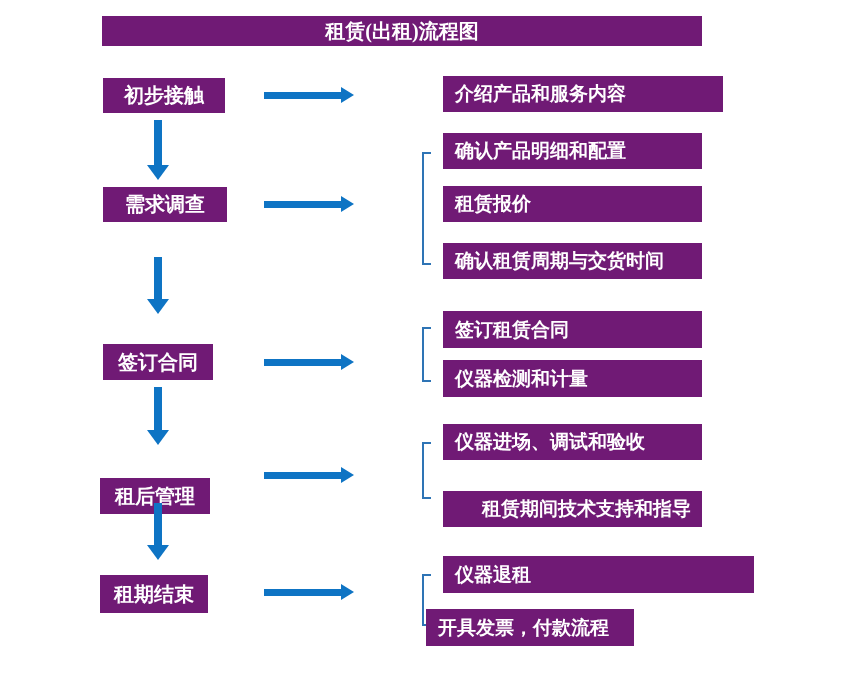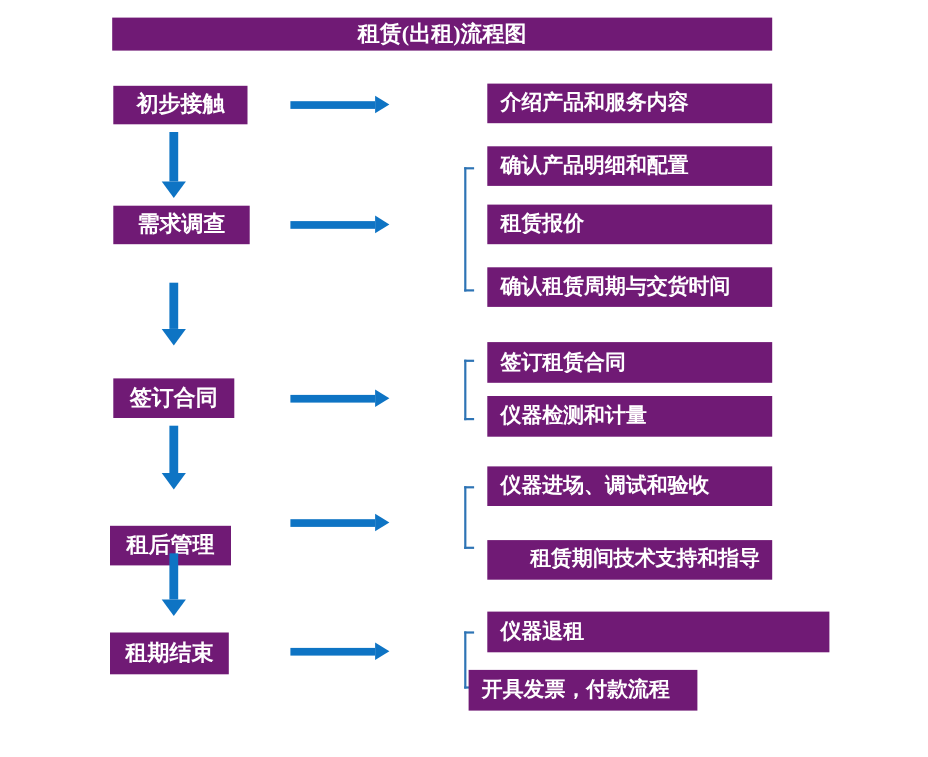--- a/index.html
+++ b/index.html
@@ -31,21 +31,21 @@
   }
   .left-box  { text-align: center; }
   .right-box { text-align: left; padding-left: 12px; box-sizing: border-box; font-size: 19px; }
 
   .l0 { left: 103px; top:  78px; width: 122px; height: 35px; line-height: 35px; }
   .l1 { left: 103px; top: 187px; width: 124px; height: 35px; line-height: 35px; }
   .l2 { left: 103px; top: 344px; width: 110px; height: 36px; line-height: 36px; }
   .l3 { left: 100px; top: 458px; width: 110px; height: 36px; line-height: 36px; margin-top: 20px; }
   .l4 { left: 100px; top: 575px; width: 108px; height: 38px; line-height: 38px; }
 
-  .b0 { left: 443px; top:  76px; width: 259px; height: 36px; line-height: 36px; }
+  .b0 { left: 443px; top:  76px; width: 280px; height: 36px; line-height: 36px; }
   .b1 { left: 443px; top: 133px; width: 259px; height: 36px; line-height: 36px; }
   .b2 { left: 443px; top: 186px; width: 259px; height: 36px; line-height: 36px; }
   .b3 { left: 443px; top: 243px; width: 259px; height: 36px; line-height: 36px; }
   .b4 { left: 443px; top: 311px; width: 259px; height: 37px; line-height: 37px; }
   .b5 { left: 443px; top: 360px; width: 259px; height: 37px; line-height: 37px; }
   .b6 { left: 443px; top: 424px; width: 259px; height: 36px; line-height: 36px; }
   .b7 { left: 443px; top: 491px; width: 259px; height: 36px; line-height: 36px; padding-left: 39px; }
   .b8 { left: 443px; top: 556px; width: 311px; height: 37px; line-height: 37px; }
   .b9 { left: 426px; top: 609px; width: 208px; height: 37px; line-height: 37px; }
 

